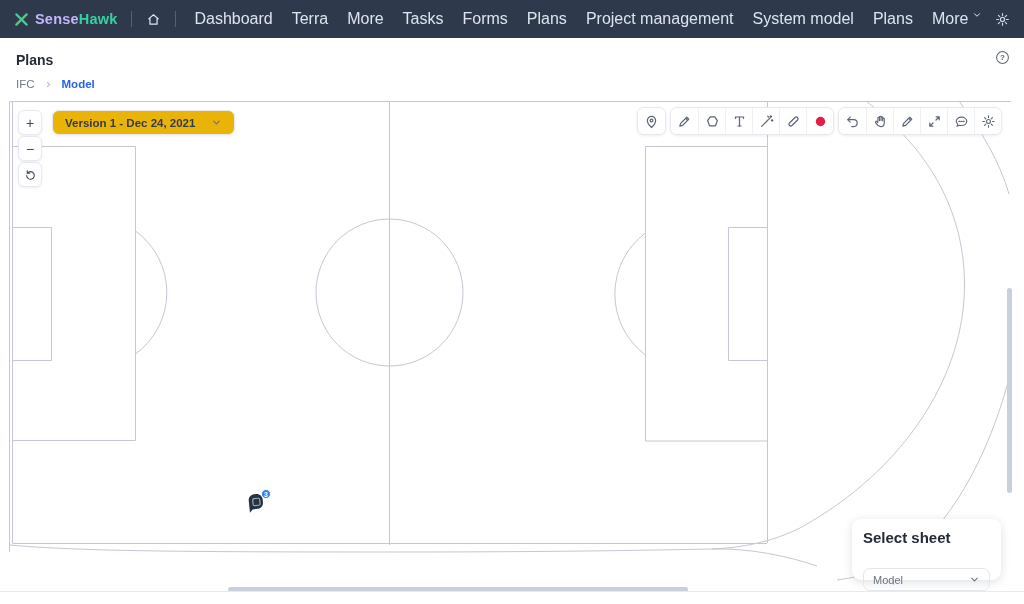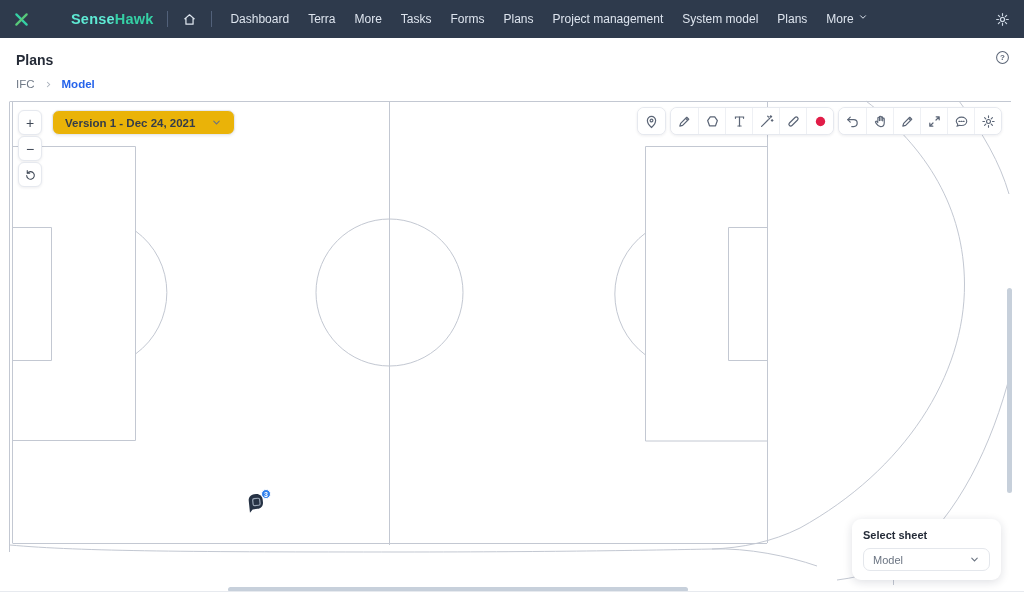--- a/index.html
+++ b/index.html
@@ -2,25 +2,25 @@
 <html><head>
 <meta charset="utf-8">
 <style>
   * { margin:0; padding:0; box-sizing:border-box; }
   html,body { width:1024px; height:604px; background:#ffffff; font-family:"Liberation Sans", sans-serif; overflow:hidden; }
 
   
   .navbar { height:38px; background:#2e3a4c; display:flex; align-items:center; padding:0 14px; gap:8px; }
   .brand { display:flex; align-items:center; gap:6px; cursor:pointer; }
   .brand-name { font-size:14.5px; font-weight:700; letter-spacing:.2px; }
-  .brand-primary { color:#5eead4;margin-left:36px; }
+  .brand-primary { color:#c4b5fd; }
   .brand-secondary { color:#35d0a5; }
   .nav-sep { width:1px; height:16px; background:#52617a; margin:0 6px; }
   .home-btn { display:flex; align-items:center; cursor:pointer; }
-  .nav-links { display:flex; gap:19px; font-size:12px; color:#dde4ee; margin-left:4px; align-items:center; }
+  .nav-links { display:flex; gap:19px; font-size:16px; color:#dde4ee; margin-left:4px; align-items:center; }
   .nav-link { cursor:pointer; white-space:nowrap; }
   .nav-more { display:flex; gap:4px; cursor:pointer; }
   .nav-right { margin-left:auto; display:flex; align-items:center; gap:13px; }
   .org-pill { display:flex; align-items:center; gap:7px; border:1px solid #5d6b80; border-radius:6px; height:25px; padding:0 10px; width:150px; cursor:pointer; }
   .org-name { font-size:12px; font-weight:600; color:#f4f7fa; flex:1; white-space:nowrap; }
   .icon-btn { display:flex; align-items:center; cursor:pointer; }
 
   
   .page-header { position:relative; height:62px; }
   .page-title { position:absolute; left:16px; top:14px; font-size:14px; font-weight:700; color:#252b37; }
@@ -48,21 +48,21 @@
   .tool-group { display:flex; background:#fff; border:1px solid #e6e9ef; border-radius:7px; box-shadow:0 1px 3px rgba(20,30,55,.08); overflow:hidden; }
   .tool-btn { width:27px; height:26px; display:flex; align-items:center; justify-content:center; cursor:pointer; background:#fff; }
   .tool-btn + .tool-btn { border-left:1px solid #eef0f4; }
 
   
   .marker { position:absolute; left:245px; top:391px; width:26px; height:26px; cursor:pointer; }
   .marker-badge { position:absolute; right:0; top:-2px; width:10px; height:10px; border-radius:50%; background:#2f80ed; border:1px solid #fff; color:#fff; font-size:7px; font-weight:700; display:flex; align-items:center; justify-content:center; }
 
   
   .sheet-card { position:absolute; left:852px; top:419px; width:149px; height:61px; background:#fff; border-radius:9px; box-shadow:0 2px 10px rgba(20,30,55,.14); padding:10px 11px 0 11px; }
-  .sheet-label { font-size:11px; font-weight:700; color:#242b38; margin-bottom:7px; }
+  .sheet-label { font-size:15px; font-weight:700; color:#242b38; margin-bottom:22px; }
   .sheet-select { height:23px; border:1px solid #e4e7ec; border-radius:7px; display:flex; align-items:center; padding:0 9px; cursor:pointer; }
   .sheet-value { font-size:11px; color:#6b7482; flex:1; }
 
   
   .h-scrollbar { position:absolute; left:228px; top:487px; width:460px; height:5px; border-radius:3px; background:#c7d0db; cursor:pointer; }
   .v-scrollbar { position:absolute; left:1007px; top:188px; width:5px; height:205px; border-radius:3px; background:#c7d0db; cursor:pointer; }
 
   svg { display:block; }
 </style>
 </head>

